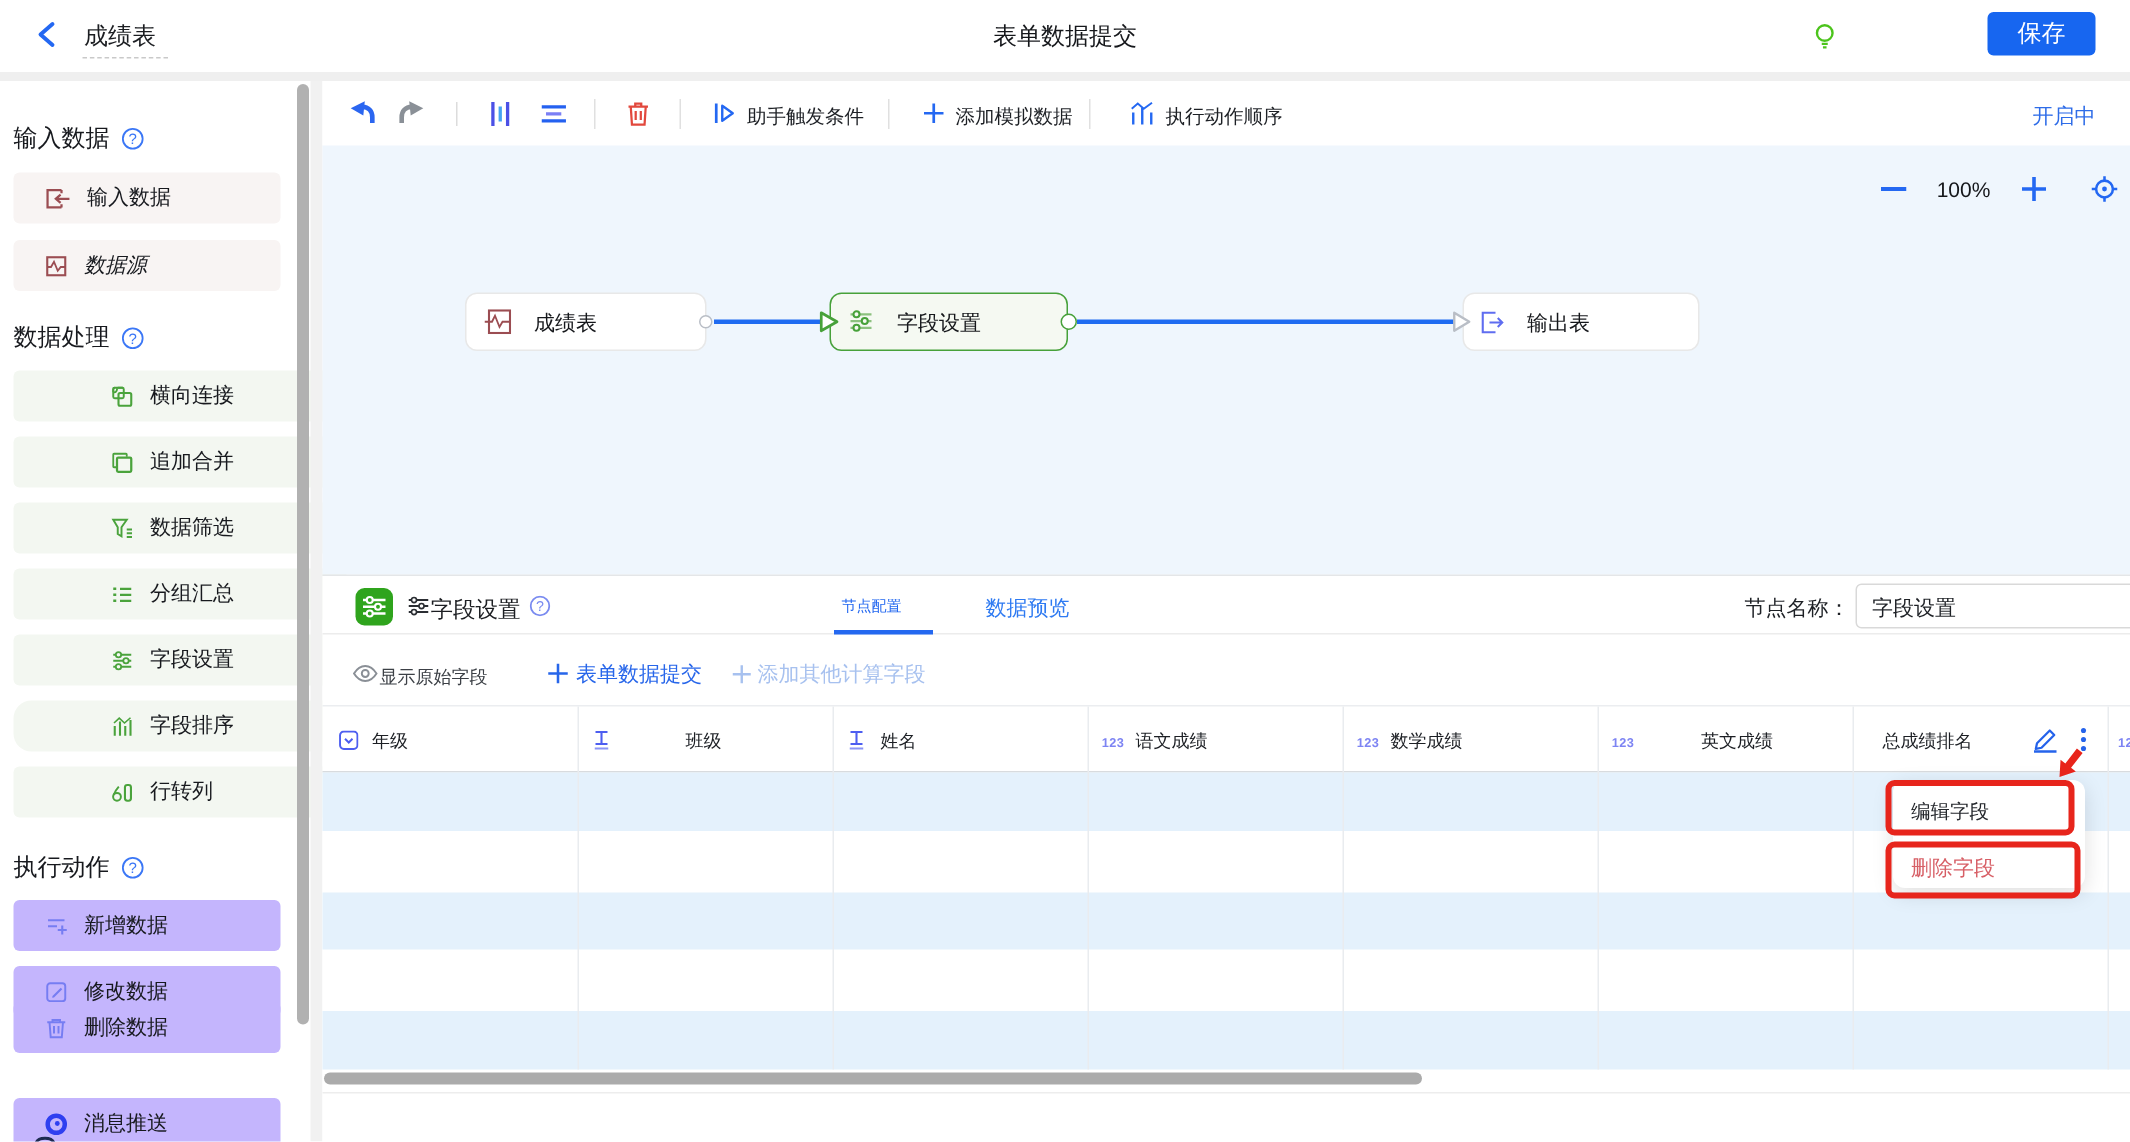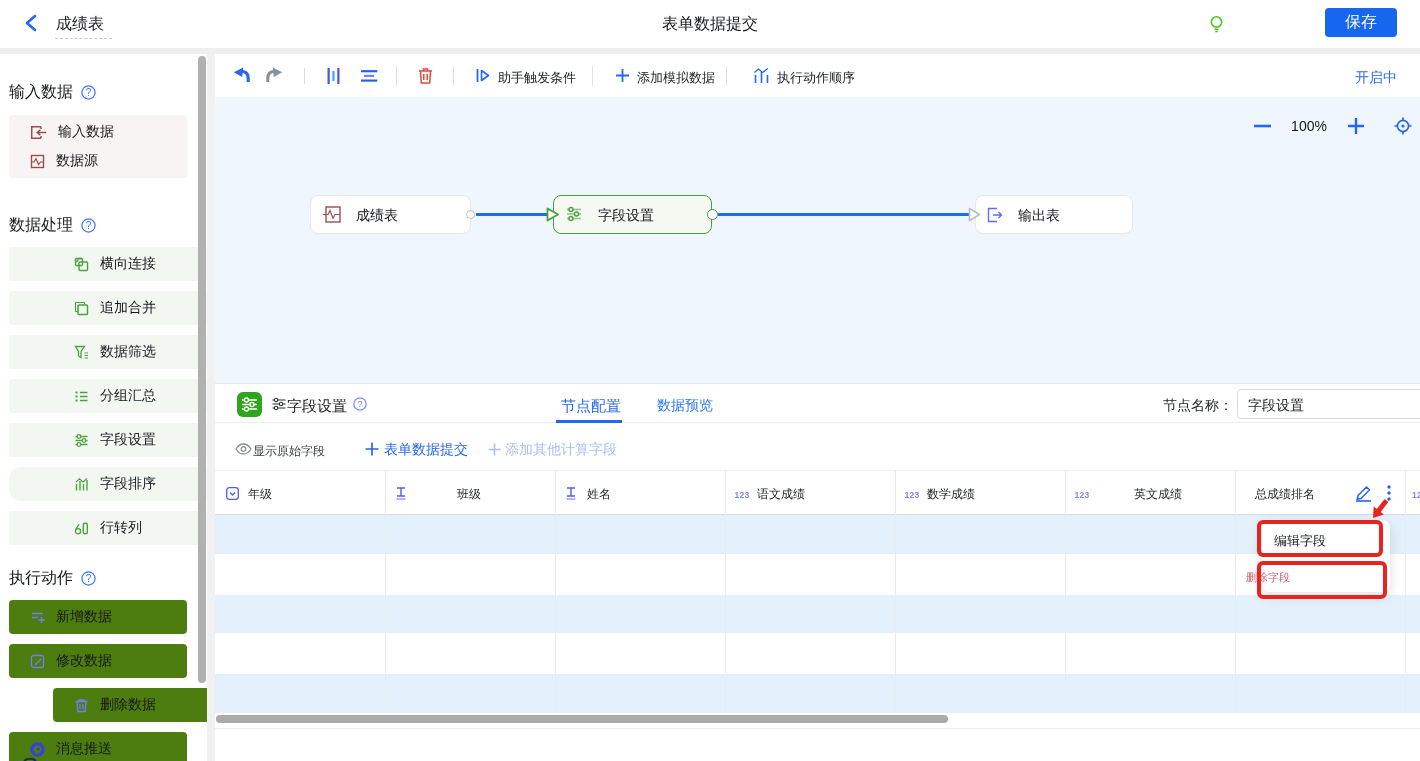--- a/index.html
+++ b/index.html
@@ -6,21 +6,21 @@
   body{font-family:"Liberation Sans",sans-serif;}
   #app{position:relative;width:1420px;height:761px;overflow:hidden;background:#fff;}
   .abs{position:absolute;}
   .flex{display:flex;align-items:center;}
   
   .sitem{position:absolute;left:9px;width:178px;height:34px;border-radius:4px;display:flex;align-items:center;font-size:14px;color:#17191e;}
   .sitem svg{margin-left:21px;margin-right:11px;flex:0 0 auto;}
   .shead{position:absolute;left:9px;font-size:16px;color:#17191e;display:flex;align-items:center;}
   .bg-pink{background:#f8f4f3;}
   .bg-green{background:#f3f7f1;padding-left:44px;}
-  .bg-blue{background:#4d7c0f;}
+  .bg-blue{background:#c4b5fd;}
   
   .colline{position:absolute;top:471px;height:242px;width:1px;background:#e9ecef;}
   .hcell{position:absolute;top:473px;height:43px;display:flex;align-items:center;font-size:12px;color:#1c1f24;text-align:center;}
   .num123{font-size:8.5px;font-weight:bold;color:#7d84f3;letter-spacing:0.3px;}
 </style>
 </head>
 <body>
 <div id="app">
 
   <div class="abs" style="left:0;top:0;width:1420px;height:48px;background:#fff;"></div>
@@ -51,21 +51,21 @@
       </svg></div>
   <div class="shead" style="top:568px;">执行动作&nbsp;<svg width="15" height="15" viewBox="0 0 15 15" style="margin-left:4px;">
         <circle cx="7.5" cy="7.5" r="6.6" fill="none" stroke="#3b77f6" stroke-width="1.2"></circle>
         <text x="7.5" y="11" font-size="10" fill="#3b77f6" text-anchor="middle">?</text>
       </svg></div>
 
   <div class="sitem bg-pink" style="top:115px;"><svg width="17" height="15" viewBox="0 0 17 15">
         <path d="M11 1.7 H1.7 V13.3 H11 M11 1.7 V3.9 M11 13.3 V11.1" fill="none" stroke="#9b4d52" stroke-width="1.5"></path>
         <path d="M16.3 7.5 H7.4 M10.4 4.7 L7.2 7.5 L10.4 10.3" fill="none" stroke="#9b4d52" stroke-width="1.5"></path>
       </svg>输入数据</div>
-  <div class="sitem bg-pink" style="top:144px;"><svg width="15" height="15" viewBox="0 0 15 15">
+  <div class="sitem bg-pink" style="top:160px;font-style:italic;"><svg width="15" height="15" viewBox="0 0 15 15">
         <rect x="1.5" y="1.5" width="12" height="12" fill="none" stroke="#9b4d52" stroke-width="1.4"></rect>
         <path d="M1.5 8 H4 L6 4.5 L8.5 10.5 L10.5 8 H13.5" fill="none" stroke="#9b4d52" stroke-width="1.2"></path>
       </svg>数据源</div>
 
   <div class="sitem bg-green" style="top:247px;"><svg width="15" height="15" viewBox="0 0 15 15">
         <path d="M4.5 1.5 H8 M1.5 4.5 V2.5 C1.5 1.9 1.9 1.5 2.5 1.5 M1.5 4.5 C3.2 4.9 4.3 3.6 4 1.8" fill="none" stroke="#4aa33c" stroke-width="1.3"></path>
         <rect x="1.5" y="1.5" width="7" height="7" rx="1" fill="none" stroke="#4aa33c" stroke-width="1.3"></rect>
         <rect x="5" y="5" width="8.5" height="8.5" rx="1" fill="none" stroke="#4aa33c" stroke-width="1.4"></rect>
       </svg>横向连接</div>
   <div class="sitem bg-green" style="top:291px;"><svg width="15" height="15" viewBox="0 0 15 15">
@@ -97,21 +97,21 @@
       </svg>行转列</div>
 
   <div class="sitem bg-blue" style="top:600px;"><svg width="15" height="15" viewBox="0 0 15 15">
         <path d="M2 3.5 H13 M2 7.5 H8" stroke="#767df2" stroke-width="1.4" fill="none"></path>
         <path d="M11.5 7 V13 M8.5 10 H14.5" stroke="#767df2" stroke-width="1.4" fill="none"></path>
       </svg>新增数据</div>
   <div class="sitem bg-blue" style="top:644px;"><svg width="15" height="15" viewBox="0 0 15 15">
         <rect x="1.5" y="1.5" width="12" height="12" rx="2" fill="none" stroke="#767df2" stroke-width="1.3"></rect>
         <path d="M5 10 L10.5 4.5 L11.5 5.5 L6 11 L4.8 11.2 Z" fill="#767df2"></path>
       </svg>修改数据</div>
-  <div class="sitem bg-blue" style="top:688px;margin-left:44px;"><svg width="15" height="15" viewBox="0 0 15 15">
+  <div class="sitem bg-blue" style="top:668px;"><svg width="15" height="15" viewBox="0 0 15 15">
         <path d="M1.5 3.5 H13.5 M5 3.5 V2 H10 V3.5 M3 3.5 L3.8 13.5 H11.2 L12 3.5 M6 6 V11 M9 6 V11" fill="none" stroke="#767df2" stroke-width="1.3"></path>
       </svg>删除数据</div>
   <div class="sitem bg-blue" style="top:732px;"><svg width="15" height="15" viewBox="0 0 15 15">
         <circle cx="7.5" cy="7.5" r="5.7" fill="none" stroke="#2f3ff0" stroke-width="3"></circle>
         <circle cx="8.2" cy="7" r="1.6" fill="#2f3ff0"></circle>
       </svg>消息推送</div>
 
   <svg class="abs" style="left:23px;top:757px;" width="14" height="5" viewBox="0 0 14 5">
       <path d="M1 5 C2.5 0.8 11.5 0.8 13 5" fill="none" stroke="#1d2b50" stroke-width="2"></path>
     </svg>
@@ -227,21 +227,21 @@
       <circle cx="4" cy="3" r="1.7" fill="#fff" stroke="#2b2e33" stroke-width="1.1"></circle>
       <circle cx="9" cy="7" r="1.7" fill="#fff" stroke="#2b2e33" stroke-width="1.1"></circle>
       <circle cx="4" cy="11" r="1.7" fill="#fff" stroke="#2b2e33" stroke-width="1.1"></circle>
     </svg>
   <div class="abs" style="left:287px;top:397px;font-size:15px;color:#1c1e22;">字段设置</div>
   <svg class="abs" style="left:353px;top:397px;" width="14" height="14" viewBox="0 0 14 14">
       <circle cx="7" cy="7" r="6.2" fill="none" stroke="#7a8bf0" stroke-width="1.2"></circle>
       <text x="7" y="10.4" font-size="9.5" fill="#7a8bf0" text-anchor="middle">?</text>
     </svg>
 
-  <div class="abs" style="left:561px;top:397px;font-size:15px;color:#2468f0;">节点配置</div>
+  <div class="abs" style="left:561px;top:397px;font-size:10px;color:#2468f0;">节点配置</div>
   <div class="abs" style="left:556px;top:419.5px;width:66px;height:3.5px;background:#2468f0;"></div>
   <div class="abs" style="left:657px;top:397px;font-size:14px;color:#2e7af2;">数据预览</div>
 
   <div class="abs" style="left:1163px;top:397px;font-size:14px;color:#1d2025;">节点名称：</div>
   <div class="abs" style="left:1237px;top:389px;width:196px;height:30px;border:1px solid #d9d9d9;border-radius:4px;box-sizing:border-box;background:#fff;"></div>
   <div class="abs" style="left:1248px;top:397px;font-size:14px;color:#1e2126;">字段设置</div>
 
   <svg class="abs" style="left:235px;top:443px;" width="17" height="12" viewBox="0 0 17 12">
       <path d="M1 6 C3.5 2 6 1 8.5 1 C11 1 13.5 2 16 6 C13.5 10 11 11 8.5 11 C6 11 3.5 10 1 6 Z" fill="none" stroke="#8a8f96" stroke-width="1.3"></path>
       <circle cx="8.5" cy="6" r="2.3" fill="none" stroke="#8a8f96" stroke-width="1.3"></circle>
@@ -303,21 +303,21 @@
       <circle cx="3" cy="8" r="1.7" fill="#2563eb"></circle>
       <circle cx="3" cy="14" r="1.7" fill="#2563eb"></circle>
     </svg>
   <div class="hcell num123" style="left:1412px;">123</div>
 
   <div class="abs" style="left:215px;top:727.5px;width:1205px;height:1px;background:#ededed;"></div>
     <div class="abs" style="left:216px;top:714.5px;width:732px;height:8px;background:#ababab;border-radius:5px;"></div>
 
   <div class="abs" style="left:1262px;top:520px;width:128px;height:72px;background:#fff;border-radius:8px;box-shadow:0 4px 14px rgba(0,0,0,0.13);"></div>
   <div class="abs" style="left:1274px;top:532px;font-size:13px;color:#23262b;">编辑字段</div>
-  <div class="abs" style="left:1246px;top:570px;font-size:11px;color:#d75f66;">删除字段</div>
+  <div class="abs" style="left:1274px;top:570px;font-size:14px;color:#d75f66;">删除字段</div>
 
   <div class="abs" style="left:1257px;top:520px;width:126px;height:37px;border:4px solid #e7251c;border-radius:6px;box-sizing:border-box;"></div>
   <div class="abs" style="left:1257px;top:561px;width:130px;height:38px;border:4px solid #e7251c;border-radius:6px;box-sizing:border-box;"></div>
 
   <svg class="abs" style="left:1368px;top:497px;" width="23" height="23" viewBox="0 0 23 23">
       <polygon points="16.6,2.0 8.9,12.0 5.7,9.5 5.0,21.0 15.9,17.4 12.7,14.9 20.4,5.0" fill="#e8241b"></polygon>
     </svg>
 
 </div>
 

